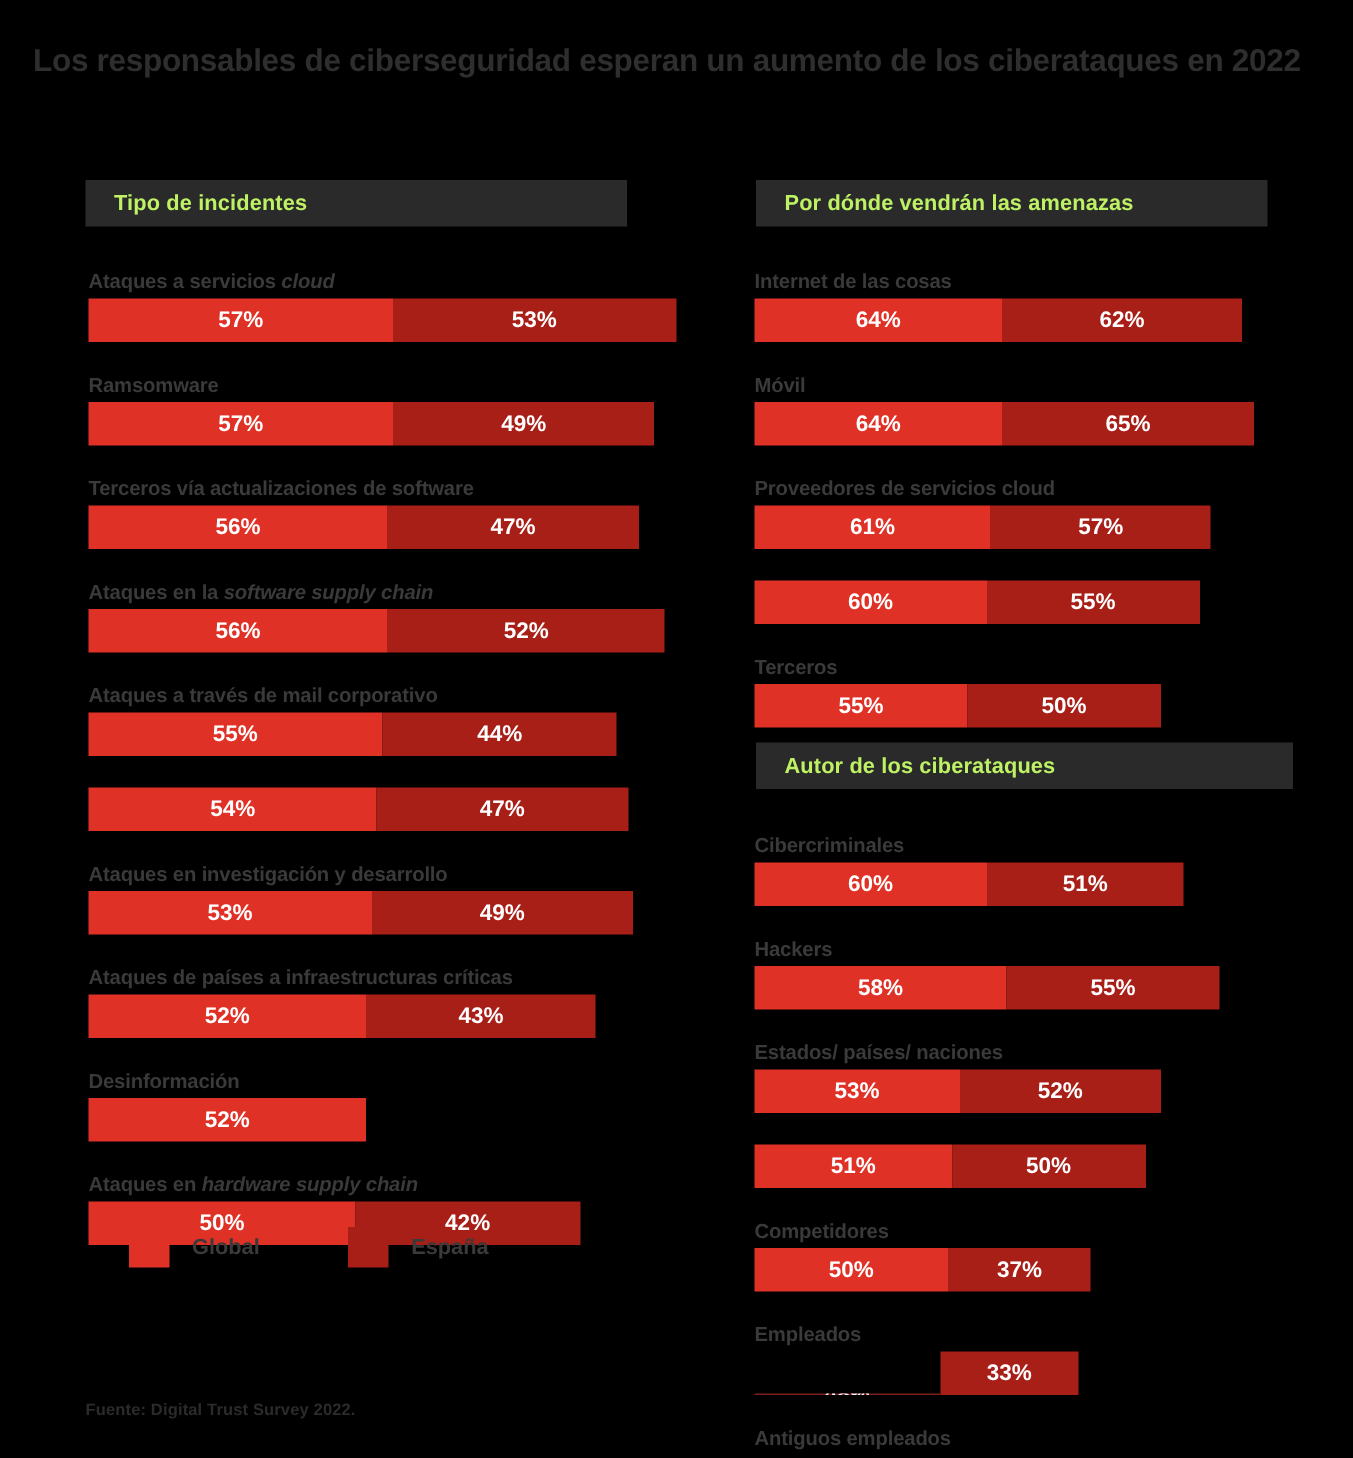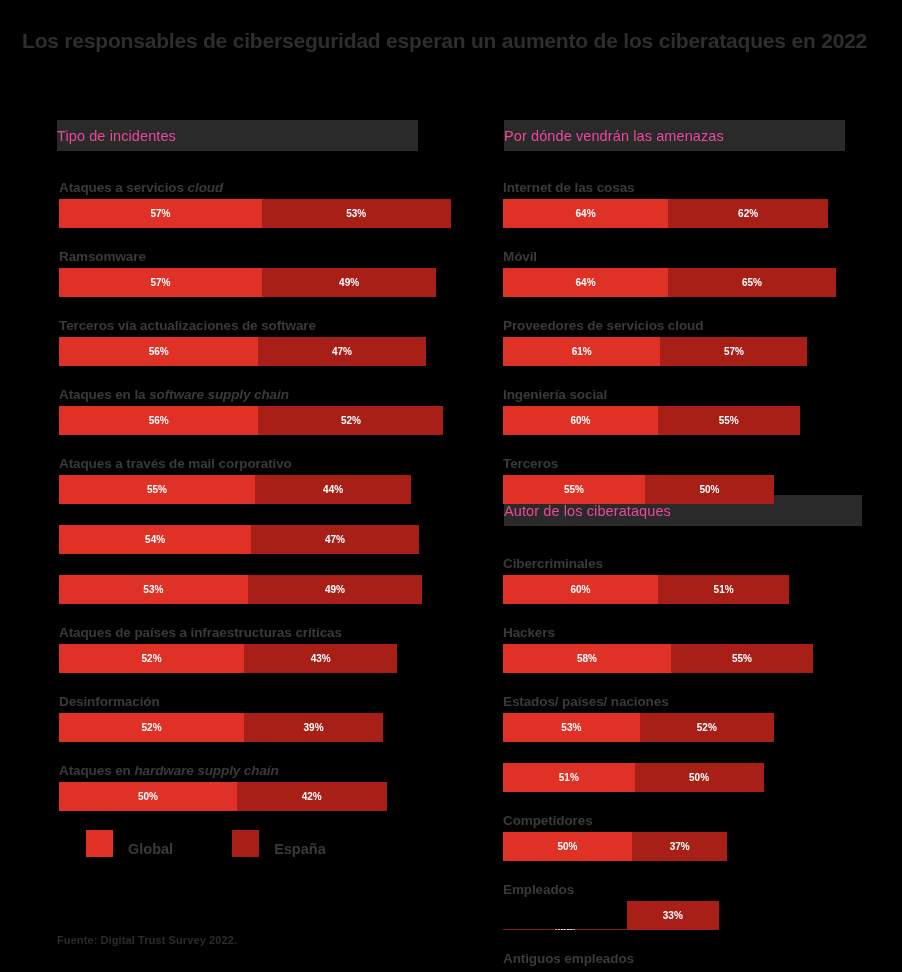--- a/index.html
+++ b/index.html
@@ -31,23 +31,24 @@
 
   
   .section-header {
     position: absolute;
     height: 31px;
     background: #2a2a2a;
     display: flex;
     align-items: center;
   }
   .section-header .section-title {
-    color: #ec4899;
+    color: #bef264;
     font-size: 14.5px;
-    font-weight: normal;
+    padding-left: 19px;
+    font-weight: bold;
     letter-spacing: 0.1px;
   }
   #hdr-incidentes { left: 57px; top: 120px; width: 361px; }
   #hdr-amenazas   { left: 504px; top: 120px; width: 341px; }
   #hdr-autor      { left: 504px; top: 495px; width: 358px; }
 
   
   .group { position: absolute; }
   #group-incidentes { left: 59px; top: 180px; }
   #group-amenazas   { left: 503px; top: 180px; }
@@ -71,42 +72,41 @@
   .bar {
     display: flex;
     height: 29px;
     align-items: stretch;
   }
   .seg {
     display: flex;
     align-items: center;
     justify-content: center;
     color: #ffffff;
-    font-size: 10px;
+    font-size: 15px;
     font-weight: bold;
     box-sizing: border-box;
     overflow: hidden;
     white-space: nowrap;
   }
   .seg-global { background: #e03127; }
   .seg-espana { background: #a81f18; }
 
   
   .legend {
     position: absolute;
     left: 86px;
     top: 818px;
     display: flex;
     align-items: center;
   }
   .legend-item {
     display: flex;
-    align-items: flex-end;
+    align-items: center;
     margin-right: 59px;
-    margin-top: 12px;
   }
   .legend-swatch {
     width: 27px;
     height: 27px;
     margin-right: 15px;
   }
   .legend-label {
     color: #3a3a3a;
     font-size: 14.5px;
     font-weight: bold;
@@ -177,37 +177,37 @@
         <div class="seg seg-espana" style="width: 156.64px; background: rgb(168, 31, 24);">44%</div>
       </div>
     </div>
     <div class="row">
       <div class="bar">
         <div class="seg seg-global" style="width: 192.24px; background: rgb(224, 49, 39);">54%</div>
         <div class="seg seg-espana" style="width: 167.32px; background: rgb(168, 31, 24);">47%</div>
       </div>
     </div>
     <div class="row">
+      <div class="row-label">Ataques en investigación y desarrollo</div>
       <div class="bar">
         <div class="seg seg-global" style="width: 188.68px; background: rgb(224, 49, 39);">53%</div>
         <div class="seg seg-espana" style="width: 174.44px; background: rgb(168, 31, 24);">49%</div>
       </div>
     </div>
     <div class="row">
       <div class="row-label">Ataques de países a infraestructuras críticas</div>
       <div class="bar">
         <div class="seg seg-global" style="width: 185.12px; background: rgb(224, 49, 39);">52%</div>
         <div class="seg seg-espana" style="width: 153.08px; background: rgb(168, 31, 24);">43%</div>
       </div>
     </div>
     <div class="row">
       <div class="row-label">Desinformación</div>
       <div class="bar">
         <div class="seg seg-global" style="width: 185.12px; background: rgb(224, 49, 39);">52%</div>
-        <div class="seg seg-espana" style="width: 138.84px; background: rgb(168, 31, 24);">39%</div>
       </div>
     </div>
     <div class="row">
       <div class="row-label">Ataques en <i>hardware supply chain</i></div>
       <div class="bar">
         <div class="seg seg-global" style="width: 178px; background: rgb(224, 49, 39);">50%</div>
         <div class="seg seg-espana" style="width: 149.52px; background: rgb(168, 31, 24);">42%</div>
       </div>
     </div>
   </div>
@@ -227,21 +227,20 @@
       </div>
     </div>
     <div class="row">
       <div class="row-label">Proveedores de servicios cloud</div>
       <div class="bar">
         <div class="seg seg-global" style="width: 157.38px; background: rgb(224, 49, 39);">61%</div>
         <div class="seg seg-espana" style="width: 147.06px; background: rgb(168, 31, 24);">57%</div>
       </div>
     </div>
     <div class="row">
-      <div class="row-label">Ingeniería social</div>
       <div class="bar">
         <div class="seg seg-global" style="width: 154.8px; background: rgb(224, 49, 39);">60%</div>
         <div class="seg seg-espana" style="width: 141.9px; background: rgb(168, 31, 24);">55%</div>
       </div>
     </div>
     <div class="row">
       <div class="row-label">Terceros</div>
       <div class="bar">
         <div class="seg seg-global" style="width: 141.9px; background: rgb(224, 49, 39);">55%</div>
         <div class="seg seg-espana" style="width: 129px; background: rgb(168, 31, 24);">50%</div>

